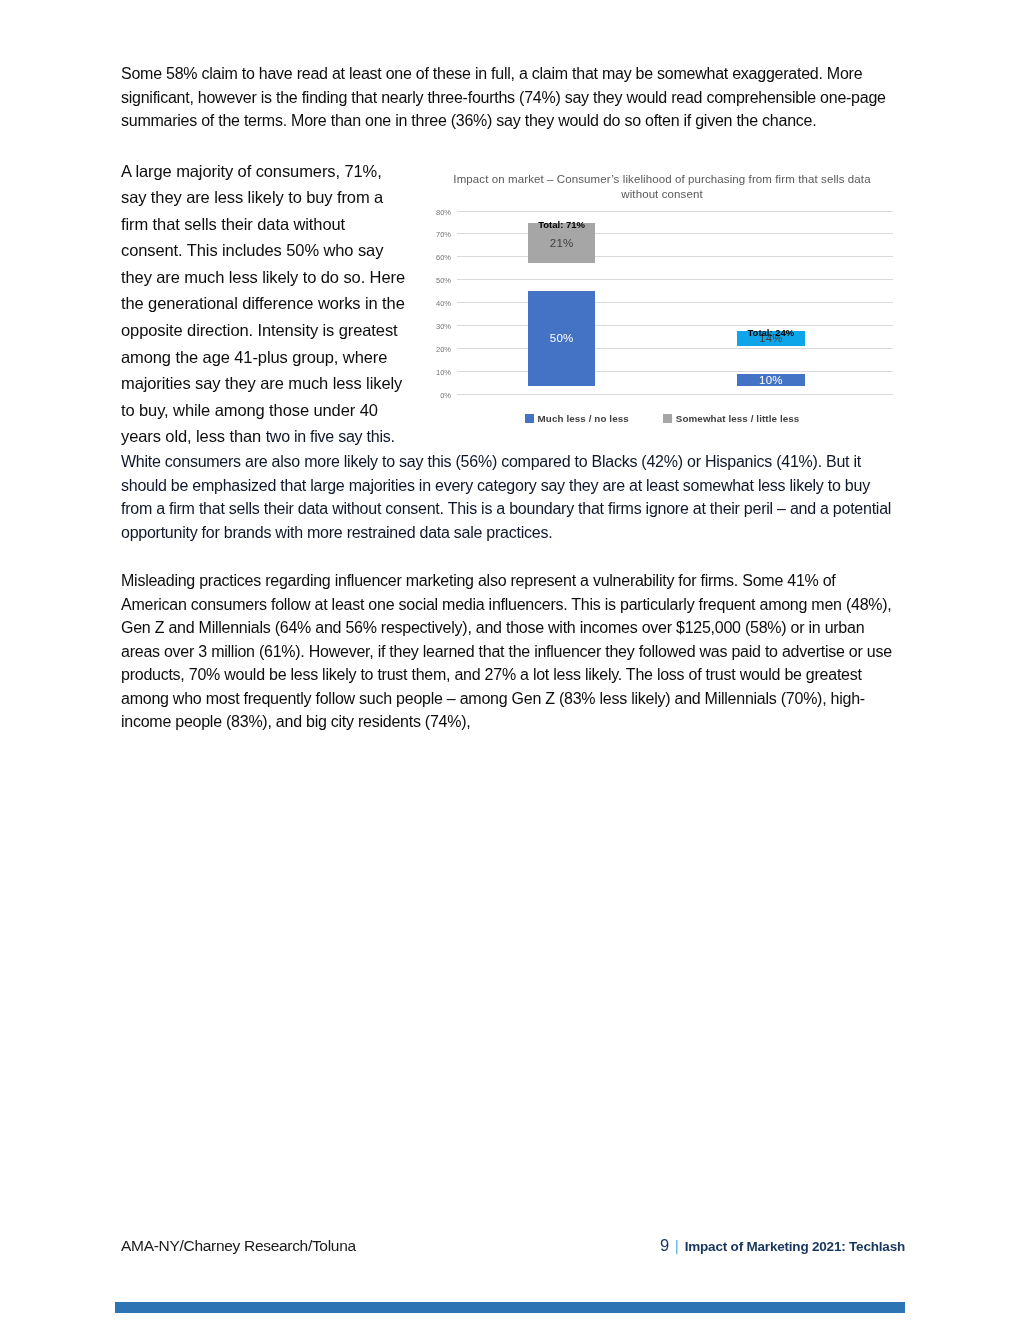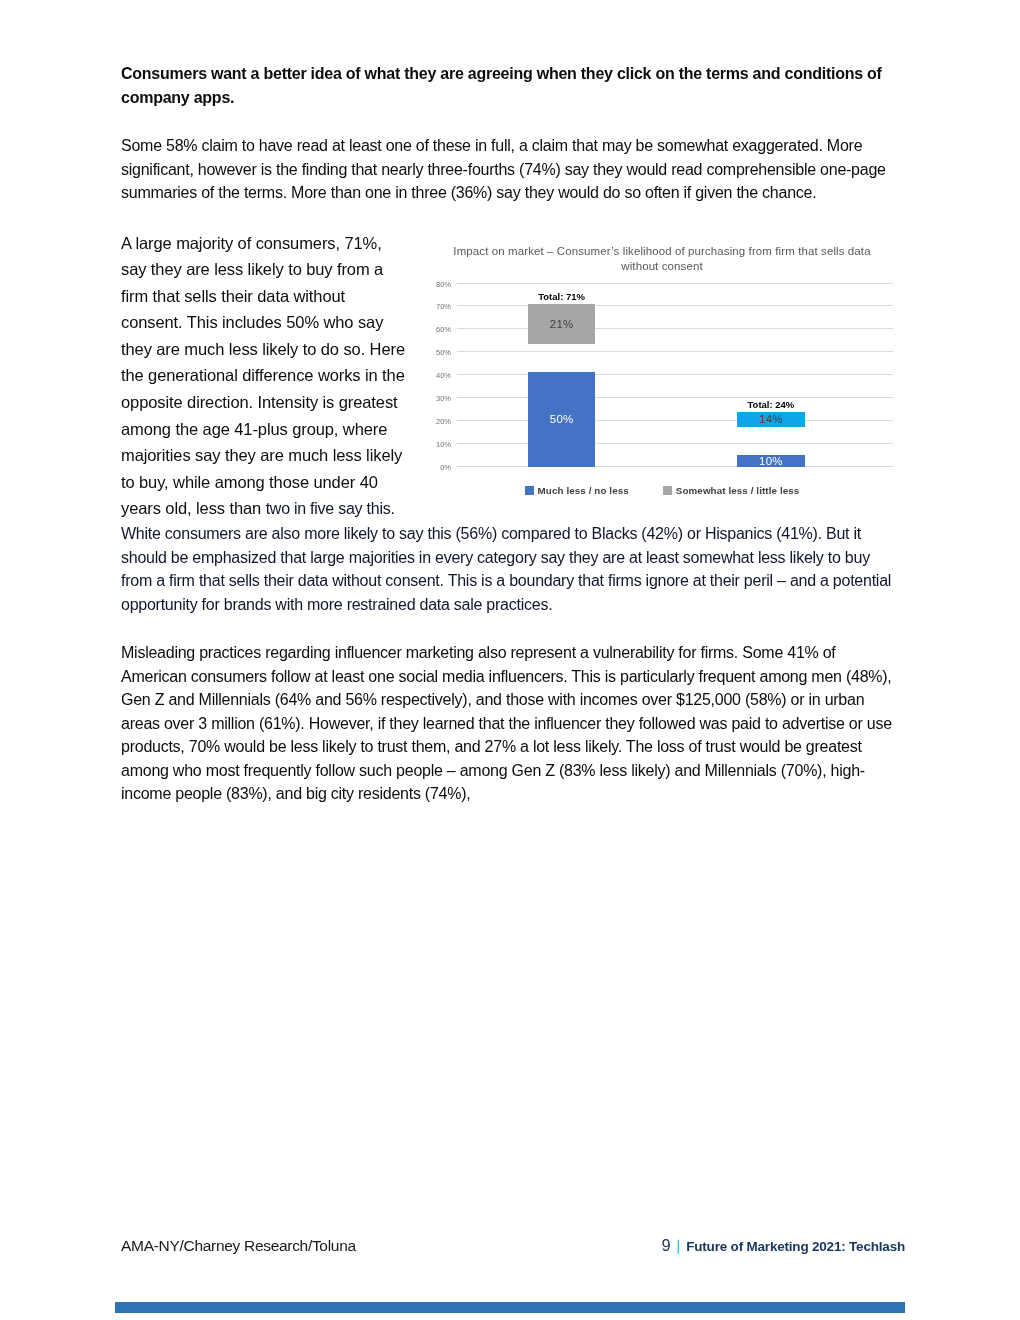--- a/index.html
+++ b/index.html
@@ -75,21 +75,21 @@
   }
   .tick-label {
     position: absolute;
     left: -34px; width: 28px;
     text-align: right;
     font-size: 7.5px;
     color: #737373;
     transform: translateY(50%);
   }
   .bar-stack {
-    position: absolute; bottom: 0;
+    position: absolute; bottom: 9px;
     display: flex; flex-direction: column; gap: 28px;
   }
   .bar-seg {
     width: 100%;
     display: flex; align-items: center; justify-content: center;
     font-size: 11.5px;
     letter-spacing: 0.2px;
   }
   .total-label {
     position: absolute;
@@ -134,21 +134,20 @@
     left: 115px; right: 115px; top: 1302px; height: 11px;
     background: #2E74B5;
   }
 </style>
 </head>
 <body>
 
 <div class="page">
 
 
-  <p class="body-para bold">Consumers want a better idea of what they are agreeing when they click on the terms and conditions of company apps.</p>
 
   <p class="body-para">Some 58% claim to have read at least one of these in full, a claim that may be somewhat exaggerated.  More significant, however is the finding that nearly three-fourths (74%) say they would read comprehensible one-page summaries of the terms.  More than one in three (36%) say they would do so often if given the chance.</p>
 
 
   <div class="wrap-section">
 
     <div class="chart-box">
       <div class="chart-title">Impact on market – Consumer’s likelihood of purchasing from firm that sells data without consent</div>
       <div class="plot" id="plot">
           <div class="gridline" style="bottom: 0%;"></div>
@@ -196,19 +195,19 @@
       <span class="rest-span">two in five say this.  White consumers are also more likely to say this (56%) compared to Blacks (42%) or Hispanics (41%).  But it should be emphasized that large majorities in every category say they are at least somewhat less likely to buy from a firm that sells their data without consent.  This is a boundary that firms ignore at their peril – and a potential opportunity for brands with more restrained data sale practices.</span></p>
   </div>
 
   <p class="body-para" style="margin-top:25px;">Misleading practices regarding influencer marketing also represent a vulnerability for firms. Some 41% of American consumers follow at least one social media influencers.  This is particularly frequent among men (48%), Gen Z and Millennials (64% and 56% respectively), and those with incomes over $125,000 (58%) or in urban areas over 3 million (61%).  However, if they learned that the influencer they followed was paid to advertise or use products, 70% would be less likely to trust them, and 27% a lot less likely. The loss of trust would be greatest among who most frequently follow such people – among Gen Z (83% less likely) and Millennials (70%), high-income people (83%), and big city residents (74%),</p>
 
   <div class="footer">
     <div class="footer-left">AMA-NY/Charney Research/Toluna</div>
     <div class="footer-right">
       <span class="footer-page-num" style="color: rgb(23, 54, 93);">9</span>
       <span class="footer-sep" style="color: rgb(65, 173, 226);">|</span>
-      <span class="footer-title" style="color: rgb(23, 54, 93);">Future of Marketing 2021: Techlash</span>
+      <span class="footer-title" style="color: rgb(23, 54, 93);">Impact of Marketing 2021: Techlash</span>
     </div>
   </div>
 
   <div class="bottom-bar" style="background: rgb(46, 116, 181);"></div>
 
 </div>
 
 </body></html>

